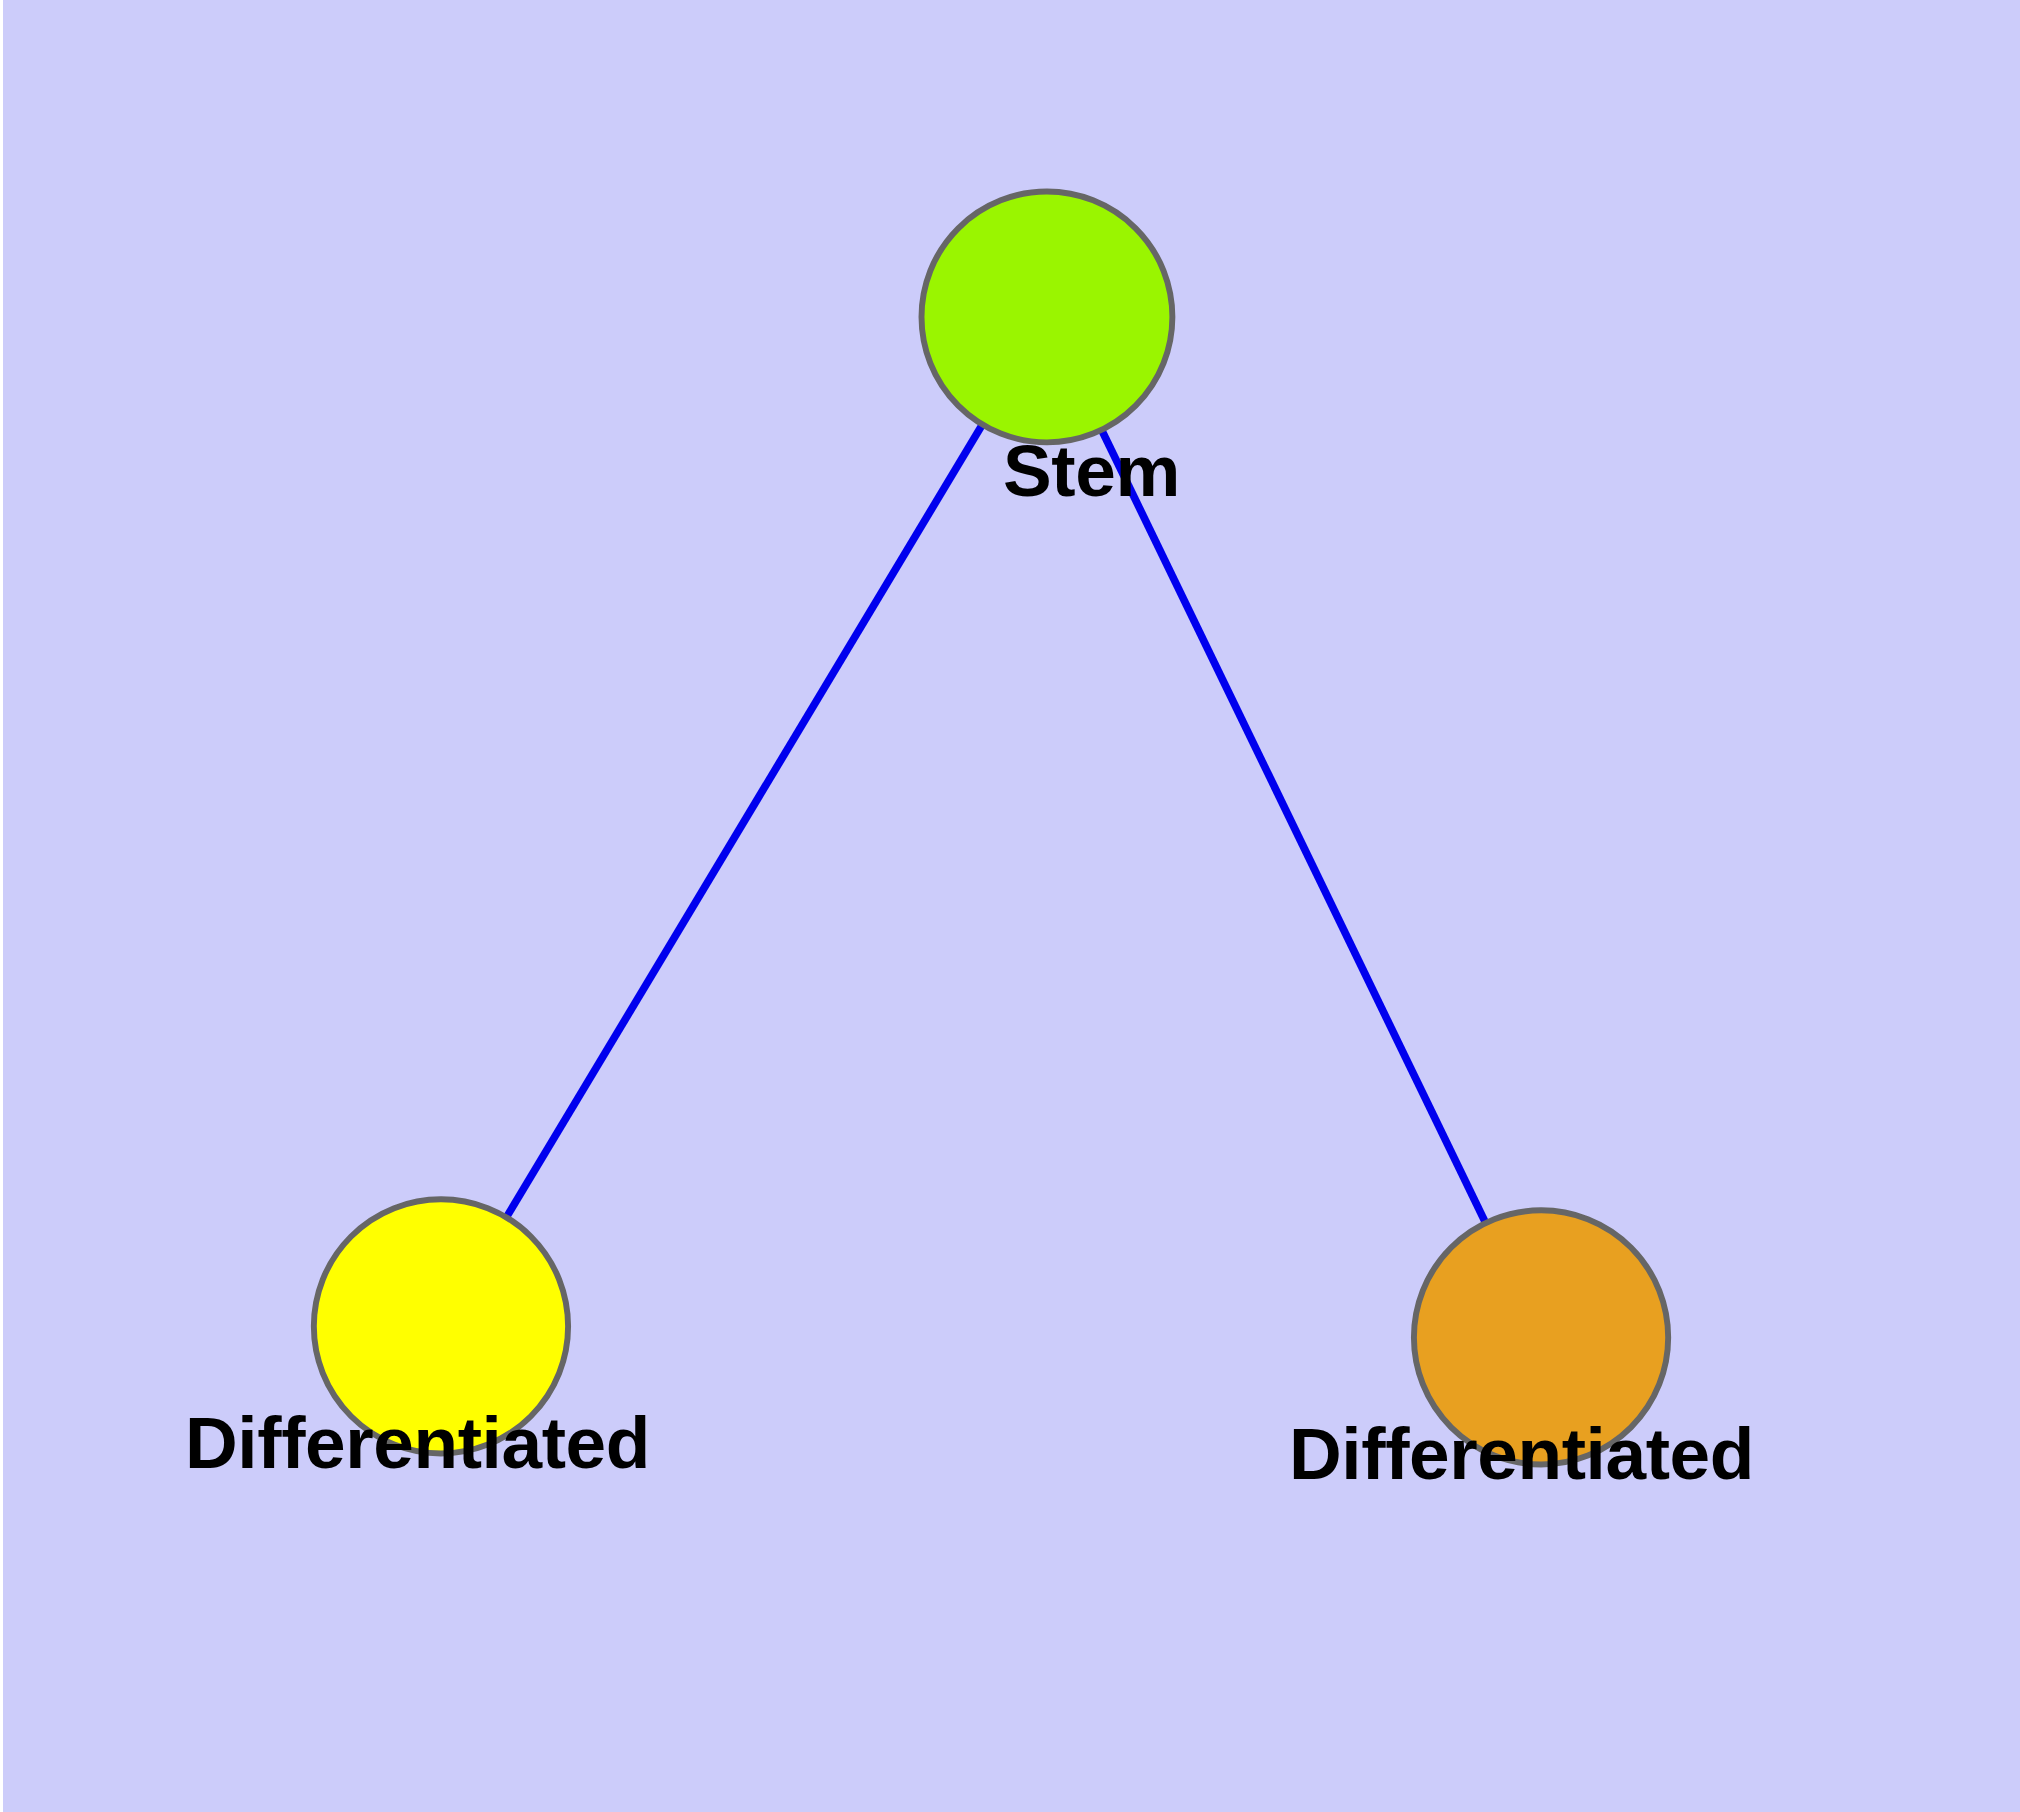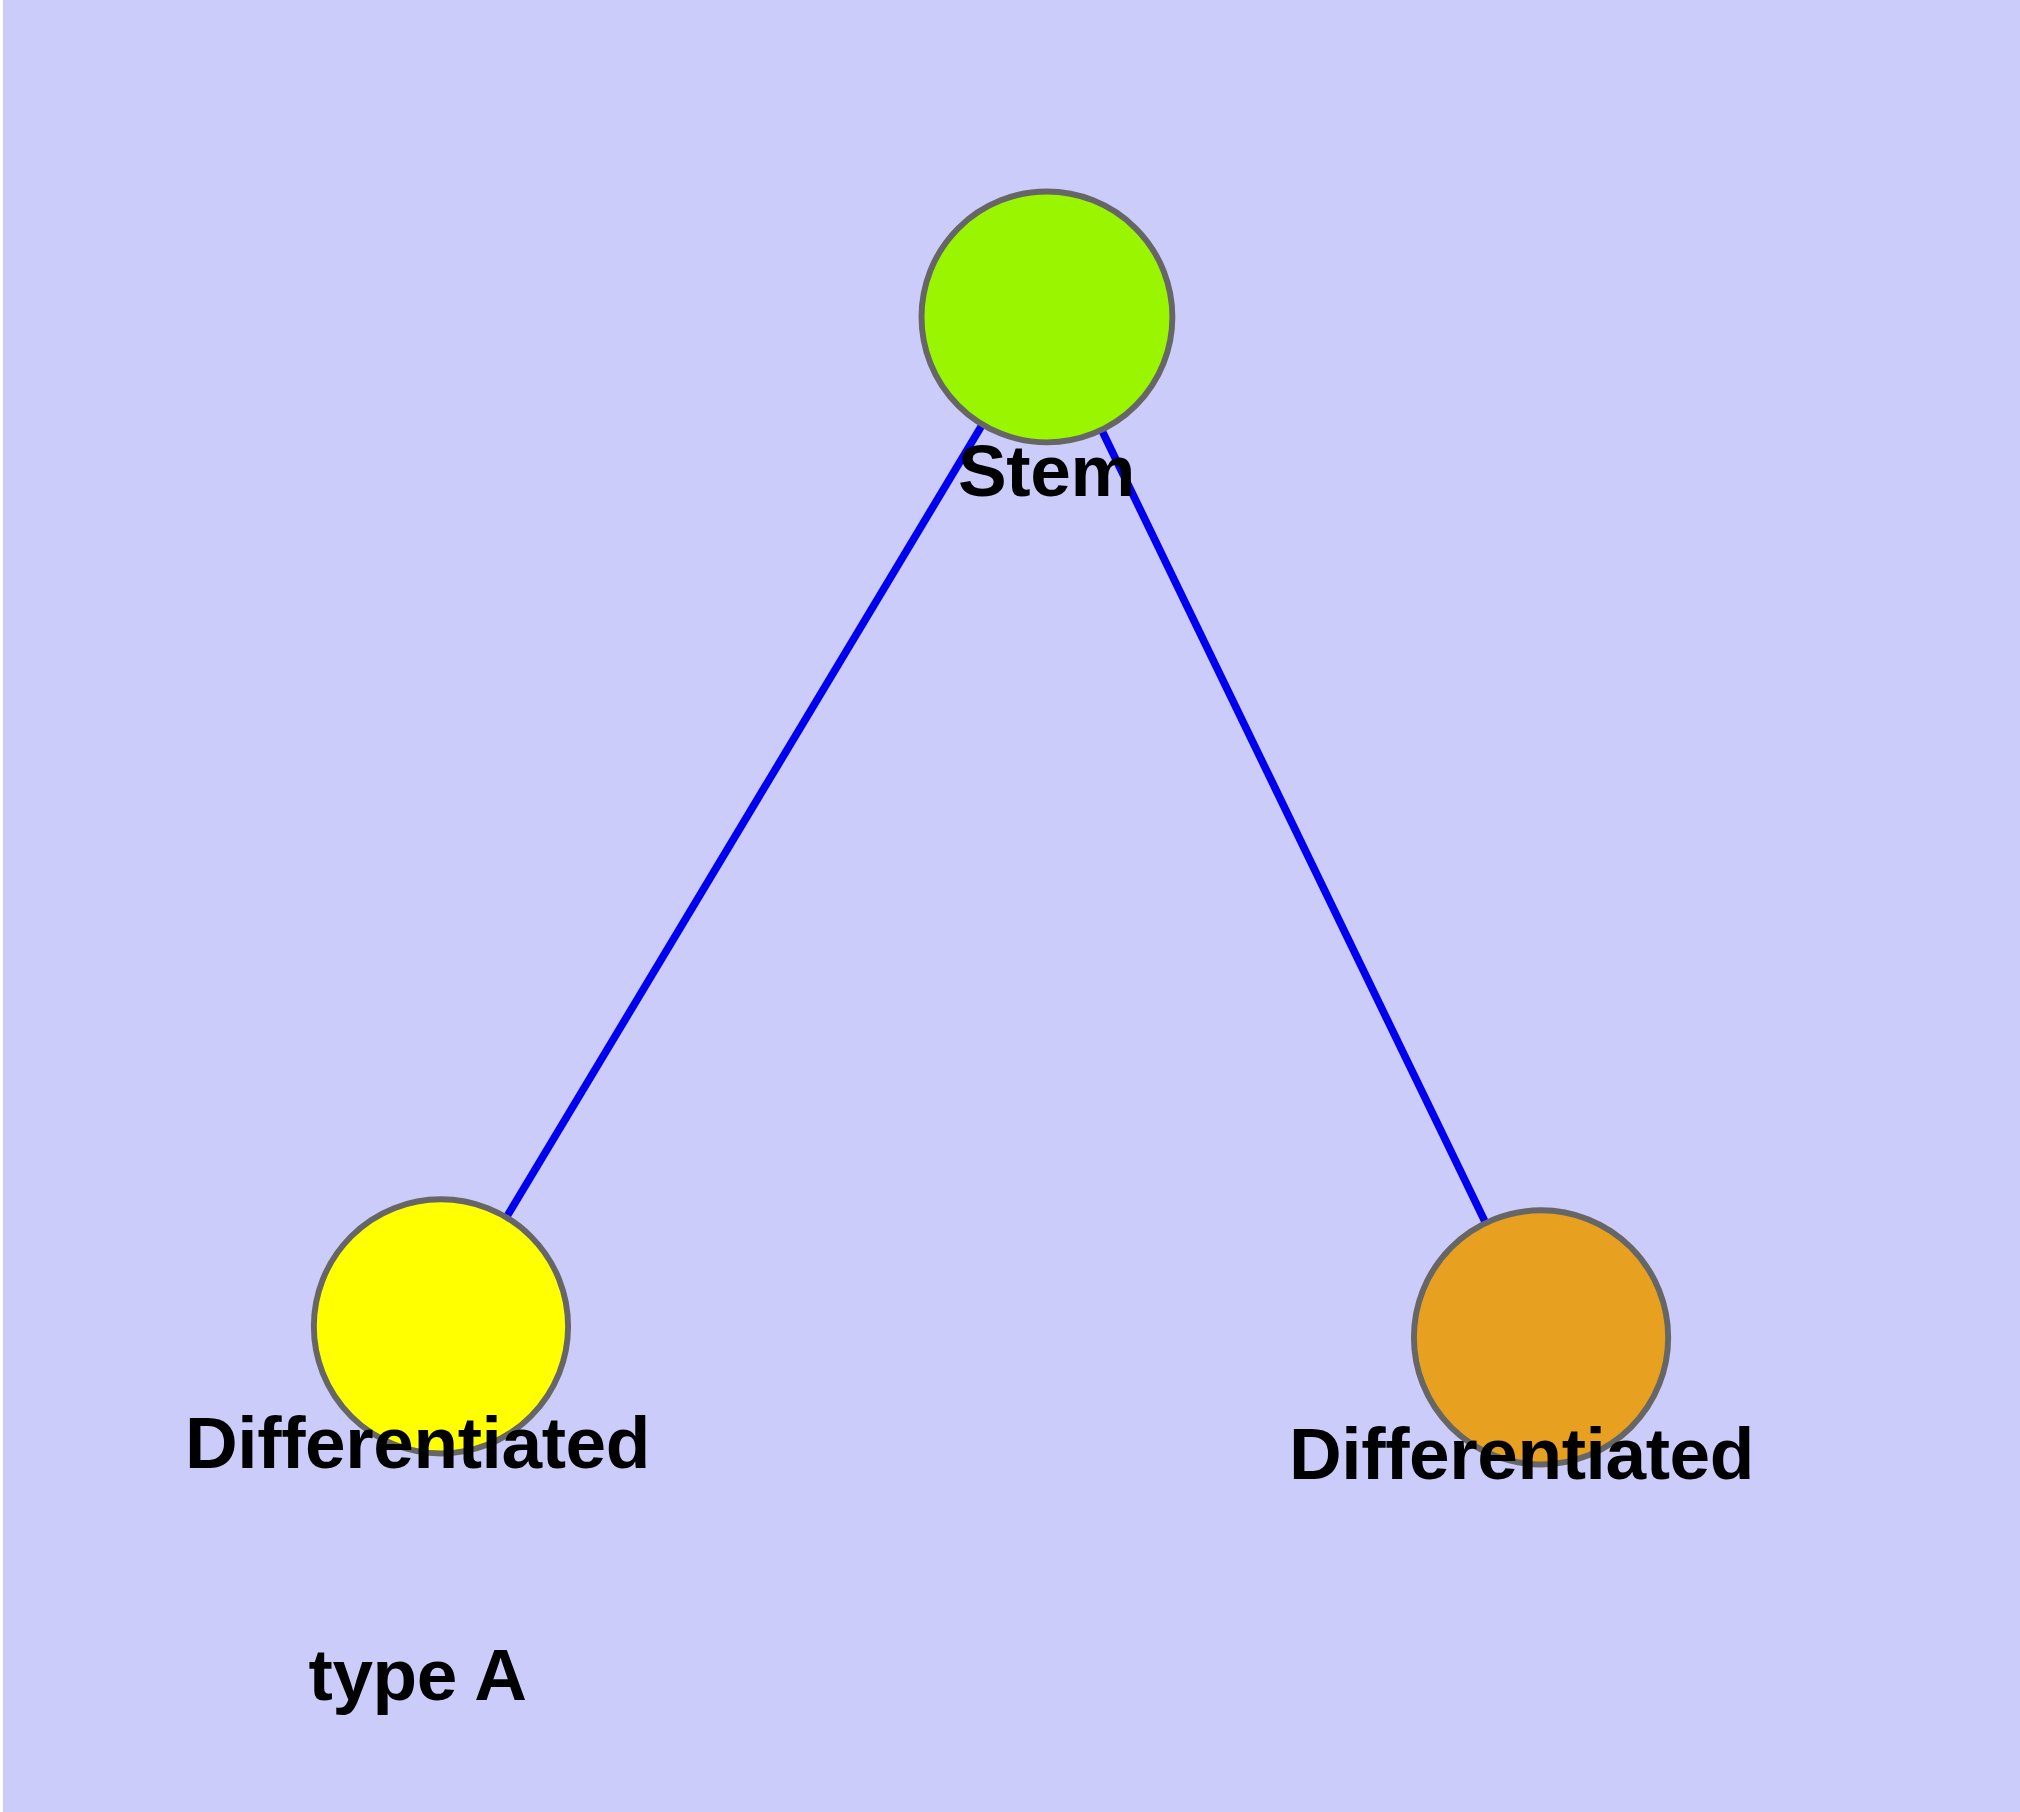--- a/index.html
+++ b/index.html
@@ -36,21 +36,21 @@
     font-weight: bold;
     color: #000000;
     line-height: 1.06;
     white-space: pre;
     letter-spacing: -0.4px;
     pointer-events: none;
   }
   #label-stem {
     font-size: 73px;
     width: 509px;
-    left: 792px;
+    left: 837px;
     top: 277px;
   }
   #label-diff-a {
     font-size: 73px;
     width: 763px;
     left: 36px;
     top: 1249px;
   }
   #label-diff-b {
     font-size: 73px;
@@ -79,21 +79,20 @@
       <circle cx="1818" cy="1578" r="150" fill="#e8a020" stroke="#666666" stroke-width="7"></circle>
     </g>
   </svg>
 
   <div class="node-label" id="label-stem">
     <div>Stem</div>
   </div>
 
   <div class="node-label" id="label-diff-a">
     <div>Differentiated</div>
-    <div>type A</div>
   </div>
 
   <div class="node-label" id="label-diff-b">
     <div>Differentiated</div>
   </div>
 
 </div>
 
 
 </body></html>

